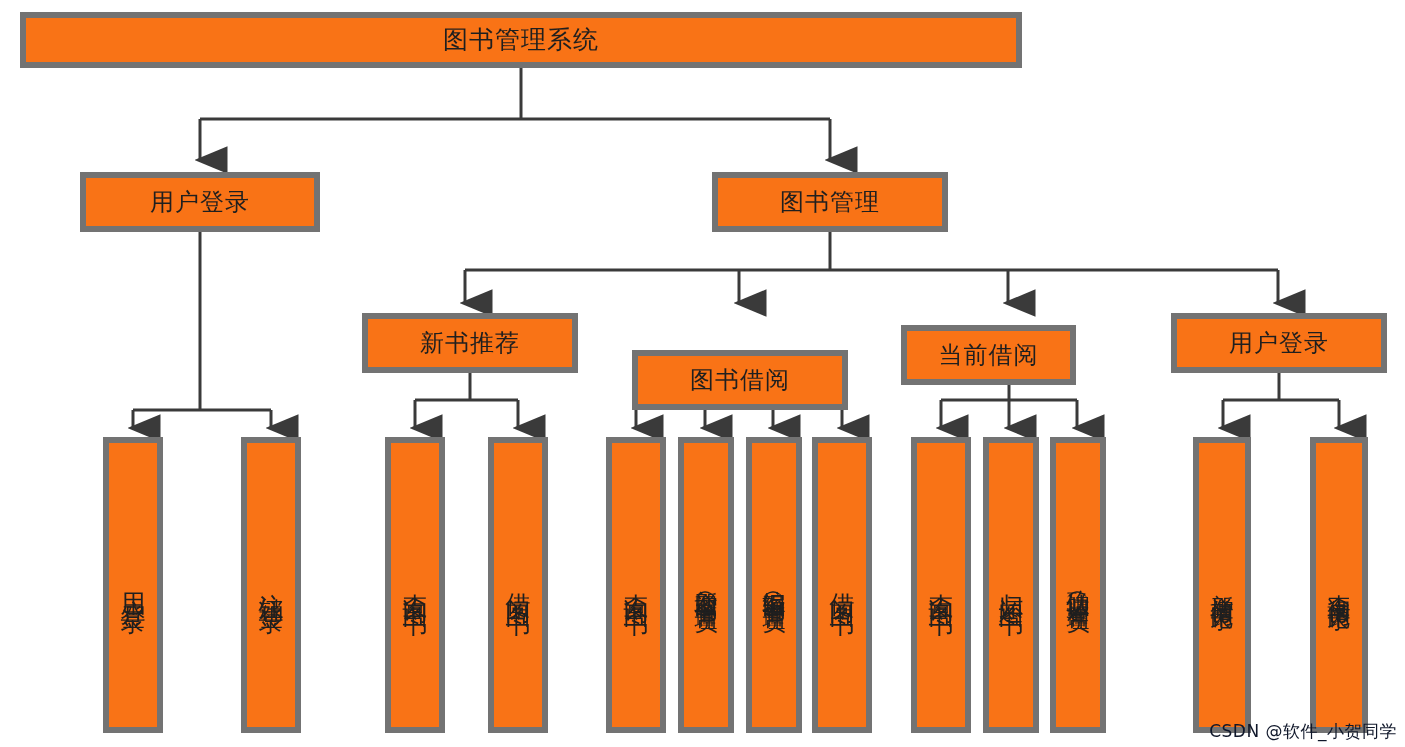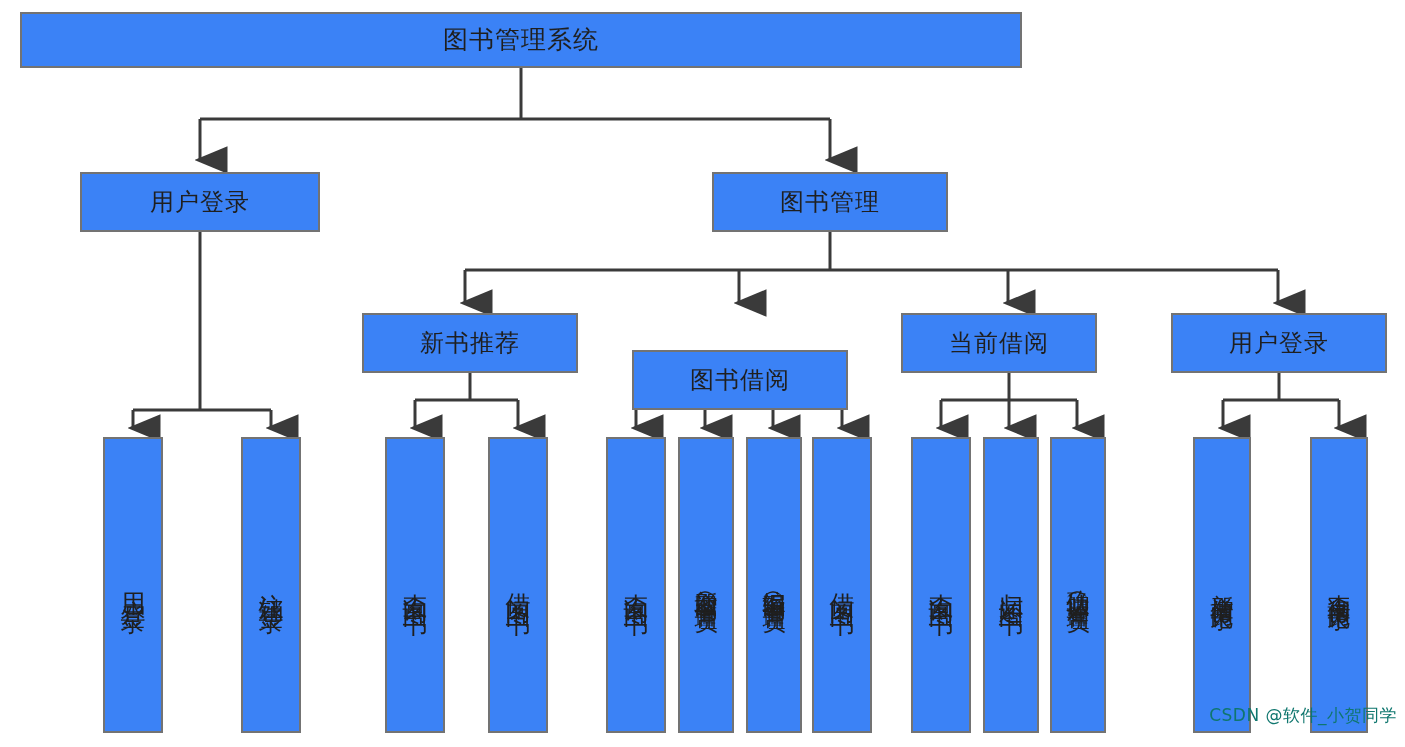--- a/index.html
+++ b/index.html
@@ -8,22 +8,22 @@
     background:#ffffff;
     font-family:"DejaVu Sans","Liberation Sans",sans-serif;
     overflow:hidden;
   }
   #stage{position:relative;width:1405px;height:747px;}
   #wires{position:absolute;left:0;top:0;width:1405px;height:747px;}
 
   .node{
     position:absolute;
     box-sizing:border-box;
-    background:#3b82f6;
-    border:2px solid #737373;
+    background:#f97316;
+    border:6px solid #737373;
     display:flex;
     align-items:center;
     justify-content:center;
     color:#1f1f1f;
     z-index:2;
   }
   .node .lbl{
     display:block;
     text-align:center;
     line-height:1.18;
@@ -40,23 +40,23 @@
     text-orientation:upright;
     font-size:25px;
     letter-spacing:6px;
     line-height:1;
     white-space:nowrap;
   }
   .v-node.narrow .lbl{font-size:23px;letter-spacing:3px;}
 
   #watermark{
     position:absolute;
-    right:8px;bottom:20px;
+    right:8px;bottom:4px;
     font-size:17px;
-    color:#0f766e;
+    color:#0f172a;
     letter-spacing:0.5px;
     z-index:5;
     white-space:nowrap;
     pointer-events:none;
   }
 </style>
 </head>
 <body>
 
 <div id="stage">
@@ -124,21 +124,21 @@
   </div>
 
   <div class="node h-node" style="left:712px;top:172px;width:236px;height:60px;">
     <span class="lbl">图书管理</span>
   </div>
 
   <div class="node h-node" style="left:632px;top:313px;width:216px;height:60px;margin-top:37px;">
     <span class="lbl">图书借阅</span>
   </div>
 
-  <div class="node h-node" style="left:901px;top:313px;width:196px;height:60px;align-items:center;">
+  <div class="node h-node" style="left:901px;top:325px;width:175px;height:60px;align-items:center;">
     <span class="lbl">当前借阅</span>
   </div>
 
   <div class="node h-node" style="left:1171px;top:313px;width:216px;height:60px;">
     <span class="lbl">用户登录</span>
   </div>
 
   <div class="node v-node" style="left:103px;top:437px;width:60px;height:296px;">
     <span class="lbl">用户登录</span>
   </div>

